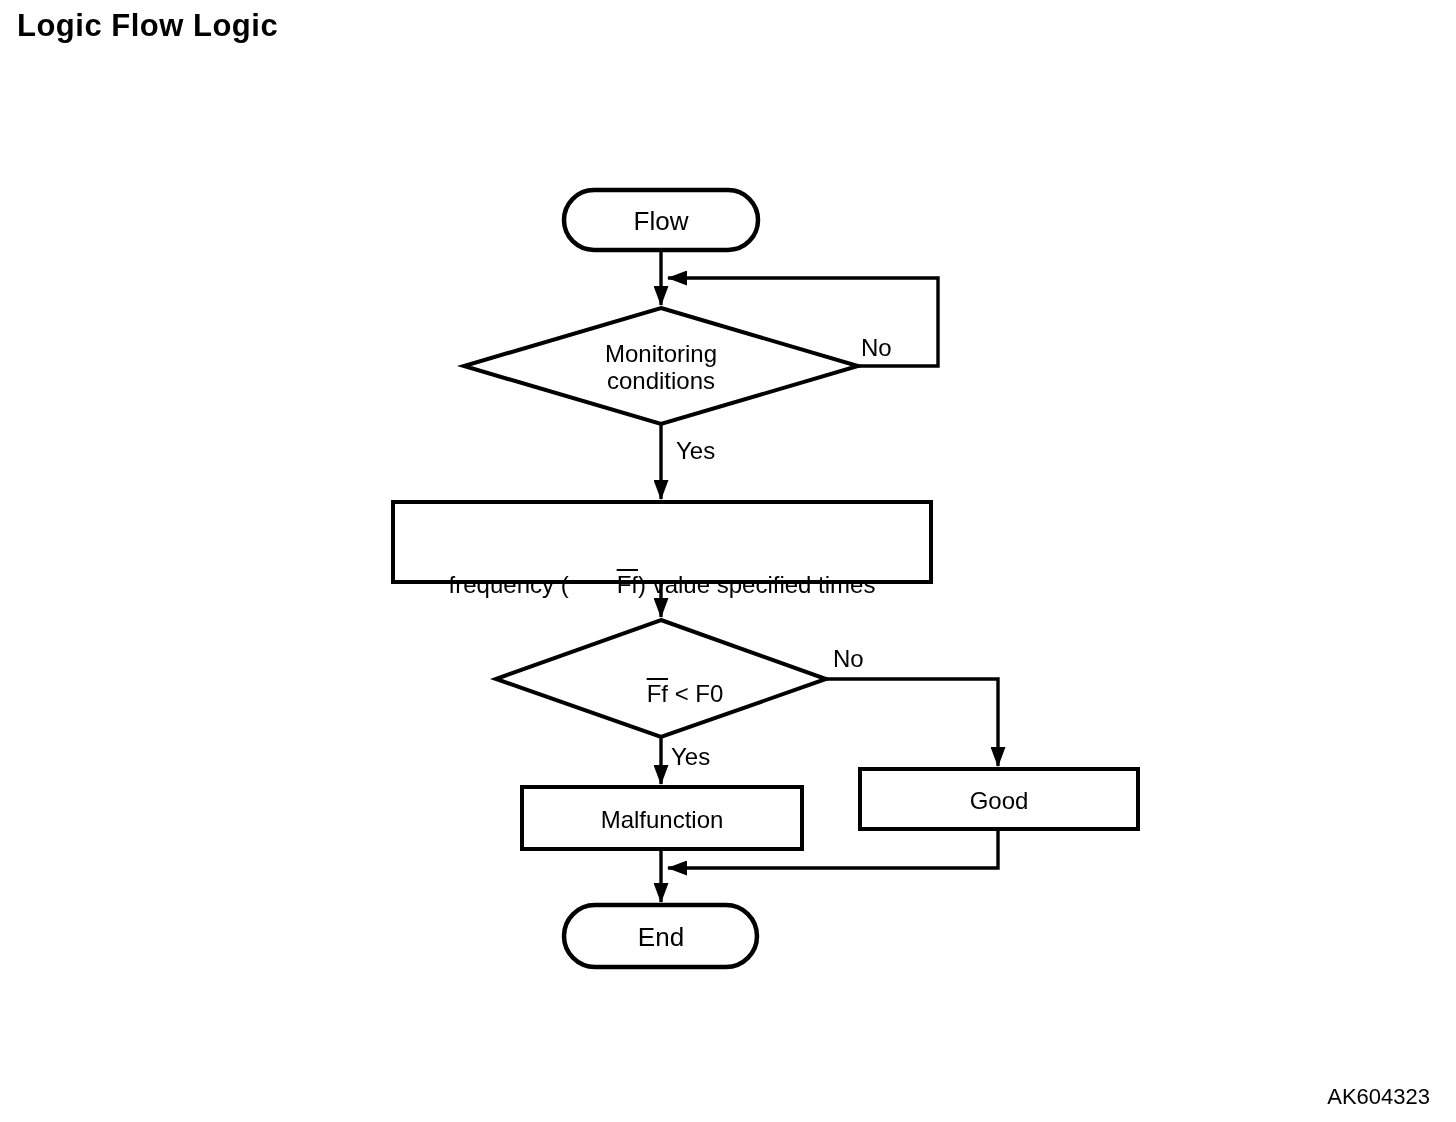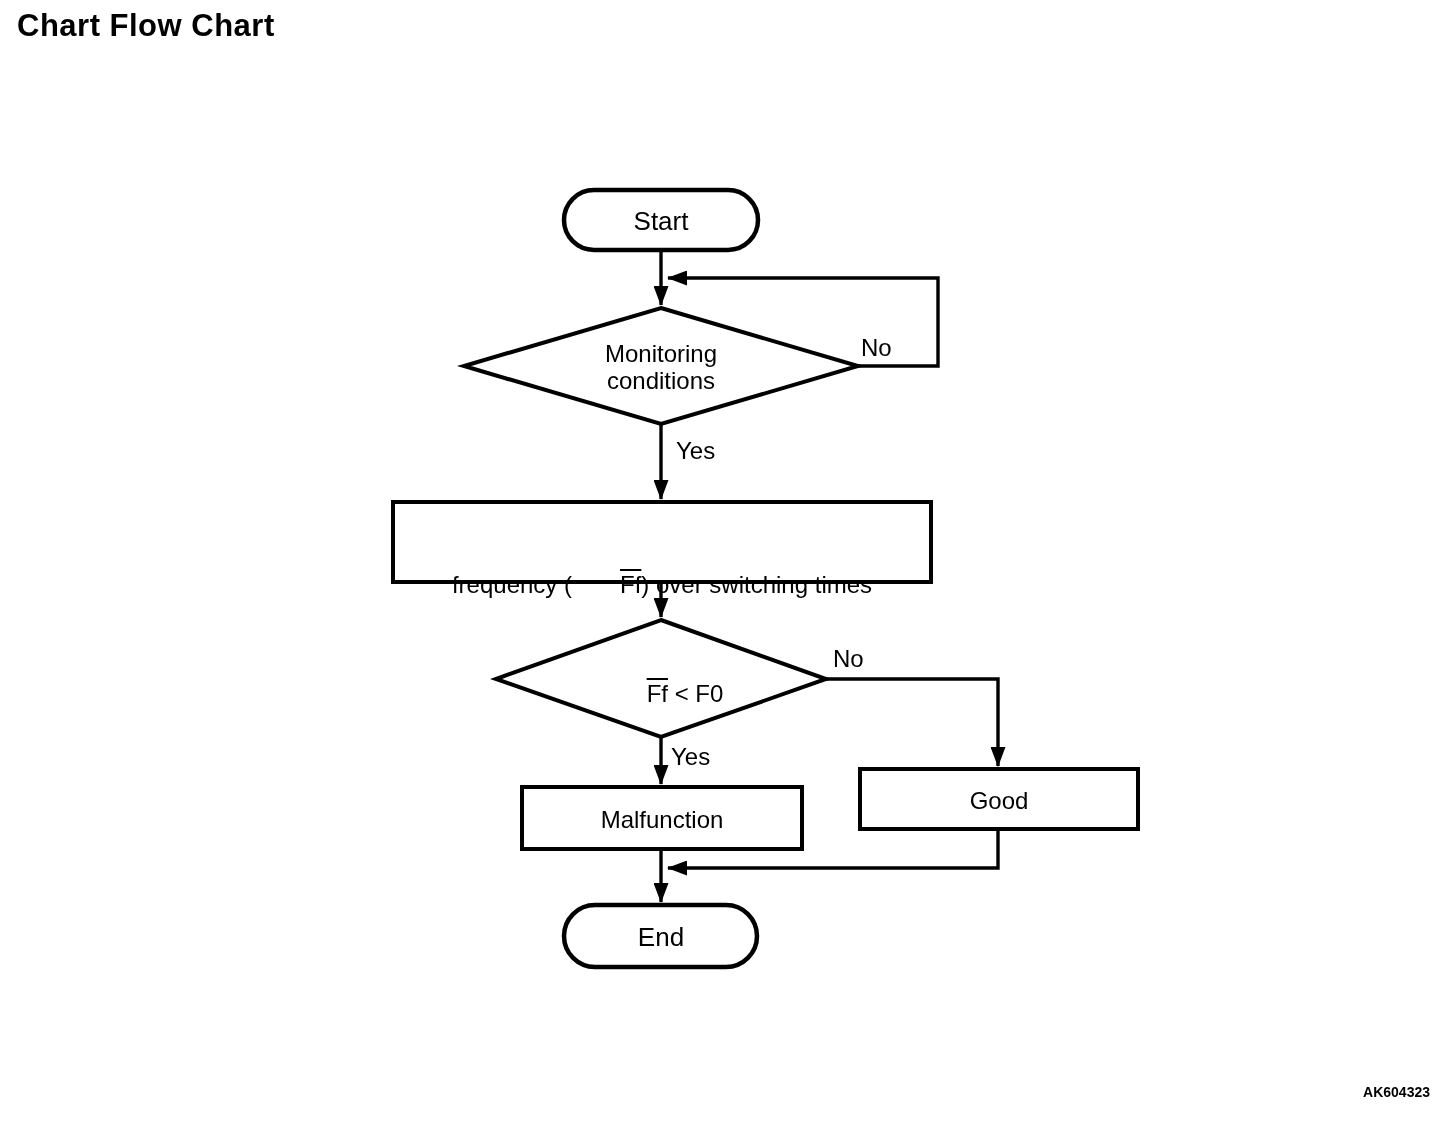--- a/index.html
+++ b/index.html
@@ -44,30 +44,30 @@
     position: absolute;
     left: 742px;
     top: 1030px;
     font-size: 23px;
     white-space: nowrap;
   }
   .figcode {
     position: absolute;
     right: 26px;
     top: 1084px;
-    font-size: 14px;
-    font-weight: bold;
+    font-size: 22px;
+    font-weight: normal;
   }
 </style>
 </head>
 <body>
 
 <div class="page">
 
-  <div class="title">Chart Flow Chart</div>
+  <div class="title">Logic Flow Logic</div>
 
   <svg class="flow" width="1456" height="1122" viewBox="0 0 1456 1122">
     <defs>
       <marker id="ah" markerUnits="userSpaceOnUse" markerWidth="20" markerHeight="15" refX="19" refY="7.5" orient="auto">
         <path d="M0,0 L20,7.5 L0,15 Z" fill="#000000"></path>
       </marker>
     </defs>
 
     <line x1="661" y1="250" x2="661" y2="305" stroke="#000" stroke-width="3.4" marker-end="url(#ah)"></line>
     <path d="M858,366 L938,366 L938,278 L668,278" fill="none" stroke="#000" stroke-width="3.4" marker-end="url(#ah)"></path>
@@ -80,28 +80,28 @@
 
     <rect x="564" y="190" width="194" height="60" rx="30" ry="30" fill="#fff" stroke="#000" stroke-width="4.5"></rect>
     <polygon points="661,308 858,366 661,424 464,366" fill="#fff" stroke="#000" stroke-width="4"></polygon>
     <rect x="393" y="502" width="538" height="80" fill="#fff" stroke="#000" stroke-width="4"></rect>
     <polygon points="661,620 826,679 661,737 496,679" fill="#fff" stroke="#000" stroke-width="4"></polygon>
     <rect x="522" y="787" width="280" height="62" fill="#fff" stroke="#000" stroke-width="4"></rect>
     <rect x="860" y="769" width="278" height="60" fill="#fff" stroke="#000" stroke-width="4"></rect>
     <rect x="564" y="905" width="193" height="62" rx="31" ry="31" fill="#fff" stroke="#000" stroke-width="4.5"></rect>
   </svg>
 
-  <div class="lbl big" style="left:661px; top:221px;">Start</div>
+  <div class="lbl big" style="left:661px; top:221px;">Flow</div>
 
   <div class="lbl" style="left:661px; top:367px;">Monitoring
 conditions</div>
 
   <div class="lbl" style="left:662px; top:544px;">
     <br>
-    <span>frequency (</span><span class="ov">Ff</span><span>) over switching times</span>
+    <span>frequency (</span><span class="ov">Ff</span><span>) value specified times</span>
   </div>
 
   <div class="lbl" style="left:661px; top:680px;">
     <span class="ov">Ff</span><span> &lt; F0</span>
   </div>
 
   <div class="lbl" style="left:662px; top:819px;">Malfunction</div>
 
   <div class="lbl" style="left:999px; top:800px;text-align:center;">Good</div>
 

